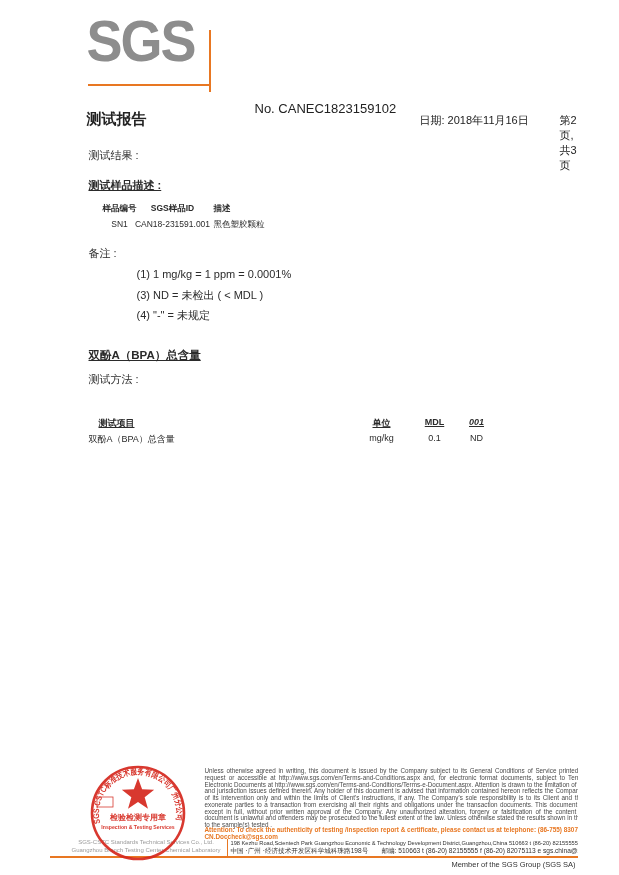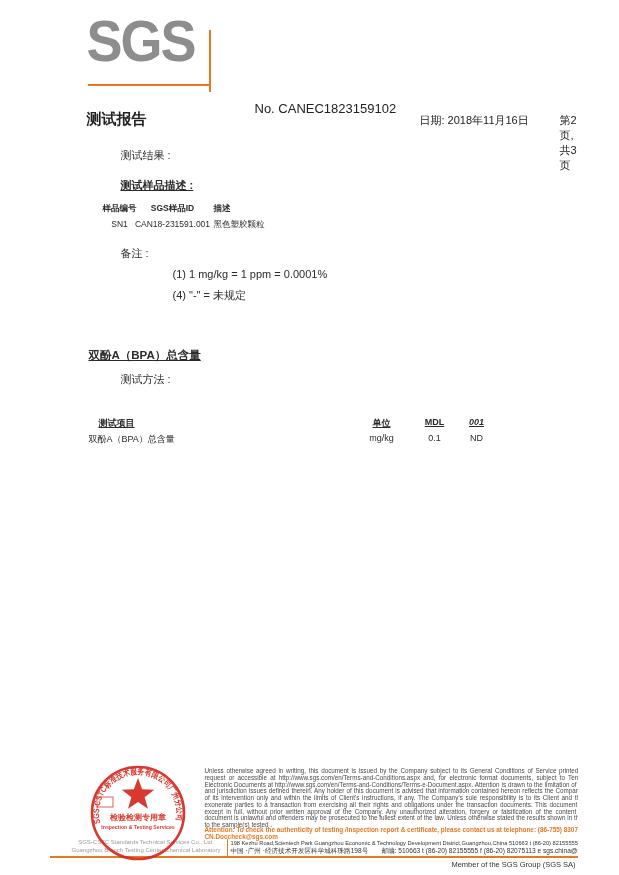--- a/index.html
+++ b/index.html
@@ -11,38 +11,38 @@
   .logo-text { position:absolute; left:45px; top:14px; font-size:54px; font-weight:800;
                letter-spacing:-2px; color:#8d8d8d; line-height:1; transform:scaleY(1.05); }
   .logo-hline { position:absolute; left:46px; top:84px; width:122px; height:2px; background:#e87722; }
   .logo-vline { position:absolute; left:167px; top:30px; width:2px; height:62px; background:#e87722; }
 
   .report-title { position:absolute; left:45px; top:110px; font-size:15px; font-weight:bold; color:#222; }
   .report-no   { position:absolute; left:213px; top:101px; font-size:13px; color:#222; }
   .report-date { position:absolute; left:378px; top:113px; font-size:11px; color:#222; }
   .report-page { position:absolute; left:518px; top:113px; font-size:11px; color:#222; }
 
-  .body-line { font-size:11px; color:#2b2b2b;margin-left:32px; }
+  .body-line { font-size:11px; color:#2b2b2b; }
   .u { text-decoration:underline; }
   .b { font-weight:bold; }
   .i { font-style:italic; }
 
   .sec-results   { position:absolute; left:47px; top:148px; }
   .sec-sampledesc{ position:absolute; left:47px; top:178px; }
 
   
   .st-cell { position:absolute; font-size:8.5px; color:#2b2b2b; }
   .st-h { font-weight:bold; }
   .st-r1 { top:203px; } .st-r2 { top:219px; }
   .st-c1 { left:48px;  width:60px;  text-align:center; }
   .st-c2 { left:84px;  width:94px;  text-align:center; }
   .st-c3 { left:172px; width:150px; text-align:left; }
 
   .sec-notes { position:absolute; left:47px; top:246px; }
-  .notes-list { position:absolute; left:95px; top:264px;margin-left:36px; }
+  .notes-list { position:absolute; left:95px; top:264px; }
   .notes-list div { font-size:11px; line-height:20.5px; color:#2b2b2b; }
 
   .sec-bpa { position:absolute; left:47px; top:348px; font-size:11.5px; }
   .method-label { position:absolute; left:47px; top:372px; }
   .method-text  { position:absolute; left:120px; top:370px; width:432px; font-size:11px;
                   line-height:21px; color:#2b2b2b; text-align:justify; }
 
   
   .rt-cell { position:absolute; font-size:9px; color:#2b2b2b; }
   .rt-h1 { top:417px; } .rt-r1 { top:433px; }
@@ -87,20 +87,21 @@
   <div class="st-cell st-h st-r1 st-c1">样品编号</div>
   <div class="st-cell st-h st-r1 st-c2">SGS样品ID</div>
   <div class="st-cell st-h st-r1 st-c3">描述</div>
   <div class="st-cell st-r2 st-c1">SN1</div>
   <div class="st-cell st-r2 st-c2">CAN18-231591.001</div>
   <div class="st-cell st-r2 st-c3">黑色塑胶颗粒</div>
 
   <div class="sec-notes body-line">备注 :</div>
   <div class="notes-list">
     <div>(1) 1 mg/kg = 1 ppm = 0.0001%</div>
+    <div>(3) ND = 未检出 ( &lt; MDL )</div>
     <div>(4) "-" = 未规定</div>
   </div>
 
   <div class="sec-bpa b u">双酚A（BPA）总含量</div>
   <div class="method-label body-line">测试方法 :</div>
 
   <div class="rt-cell rt-h1 rt-c1h b u">测试项目</div>
   <div class="rt-cell rt-h1 rt-c2 b u">单位</div>
   <div class="rt-cell rt-h1 rt-c3 b u">MDL</div>
   <div class="rt-cell rt-h1 rt-c4 b u i">001</div>

